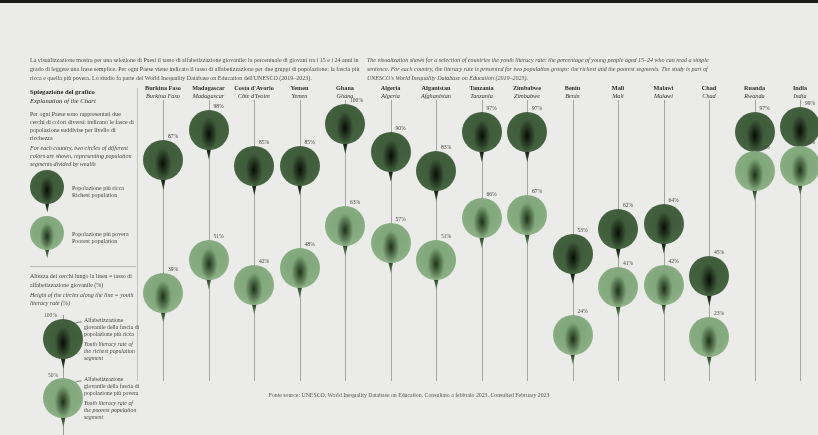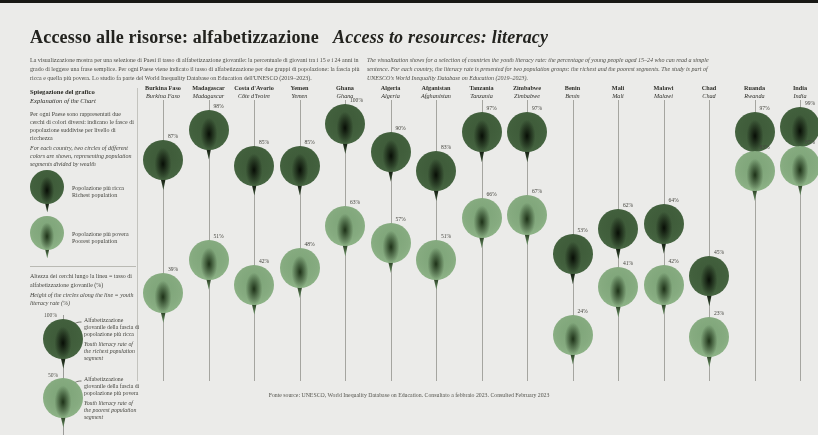--- a/index.html
+++ b/index.html
@@ -58,23 +58,20 @@
   
   .footer{position:absolute;left:0;top:392px;width:818px;margin:0;text-align:center;
           font-size:5.8px;color:#55554e;}
 </style>
 </head>
 <body>
 
 <div id="canvas">
   <div class="topbar"></div>
 
-  <h1 class="title">
-    <span>Accesso alle risorse: alfabetizzazione</span><span class="t-en">Access to resources: literacy</span>
-  </h1>
 
   <p class="intro it">La visualizzazione mostra per una selezione di Paesi il tasso di alfabetizzazione giovanile: la percentuale di giovani tra i 15 e i 24 anni in grado di leggere una frase semplice. Per ogni Paese viene indicato il tasso di alfabetizzazione per due gruppi di popolazione: la fascia più ricca e quella più povera. Lo studio fa parte del World Inequality Database on Education dell'UNESCO (2019–2023).</p>
   <p class="intro en">The visualization shows for a selection of countries the youth literacy rate: the percentage of young people aged 15–24 who can read a simple sentence. For each country, the literacy rate is presented for two population groups: the richest and the poorest segments. The study is part of UNESCO's World Inequality Database on Education (2019–2023).</p>
 
   <aside>
     <h2>Spiegazione del grafico</h2>
     <h3>Explanation of the Chart</h3>
     <p>Per ogni Paese sono rappresentati due cerchi di colori diversi: indicano le fasce di popolazione suddivise per livello di ricchezza</p>
     <p class="i">For each country, two circles of different colors are shown, representing population segments divided by wealth</p>
 

